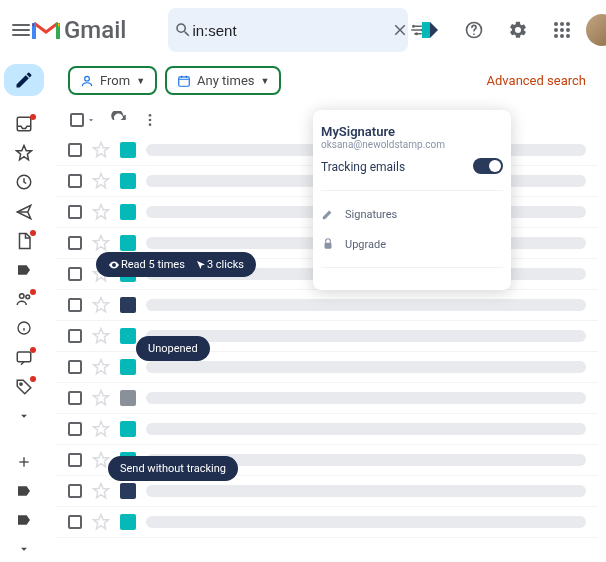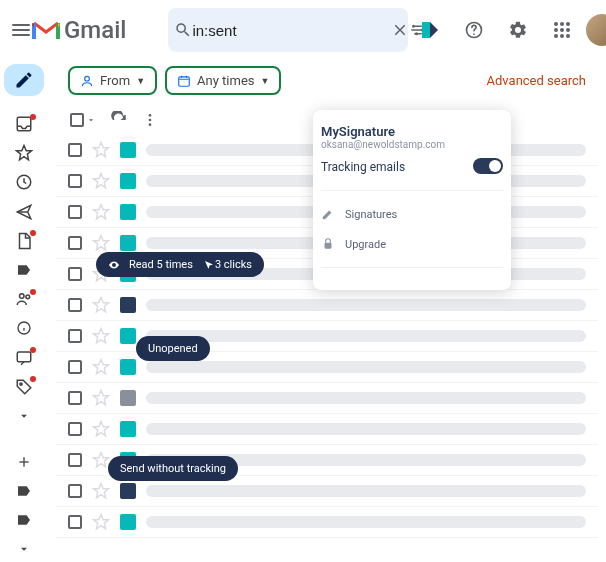--- a/index.html
+++ b/index.html
@@ -377,21 +377,21 @@
           <div class="checkbox"></div>
           <svg class="star" viewBox="0 0 24 24" fill="none" stroke="#dadce0" stroke-width="2">
             <path d="M12 2l3 7h7l-5.5 4.5L18 21l-6-4-6 4 1.5-7.5L2 9h7z"></path>
           </svg>
           <div class="track-icon track-teal"></div>
           <div class="shimmer"></div>
         </div>
       </div>
 
     <div class="tooltip t1">
-      <span style="display:flex;align-items:center;gap:9px">
+      <span style="display:flex;align-items:center;gap:1px">
           <svg width="12" height="12" viewBox="0 0 24 24" fill="#fff">
             <path d="M12 5C6 5 2 12 2 12s4 7 10 7 10-7 10-7-4-7-10-7zm0 11a4 4 0 110-8 4 4 0 010 8z"></path>
           </svg>
           <span>Read 5 times</span>
         </span>
       <span style="display:flex;align-items:center;">
           <svg width="12" height="12" viewBox="0 0 24 24" fill="#fff">
             <path d="M4 4l7 16 2-7 7-2z"></path>
           </svg>
           <span>3 clicks</span>

